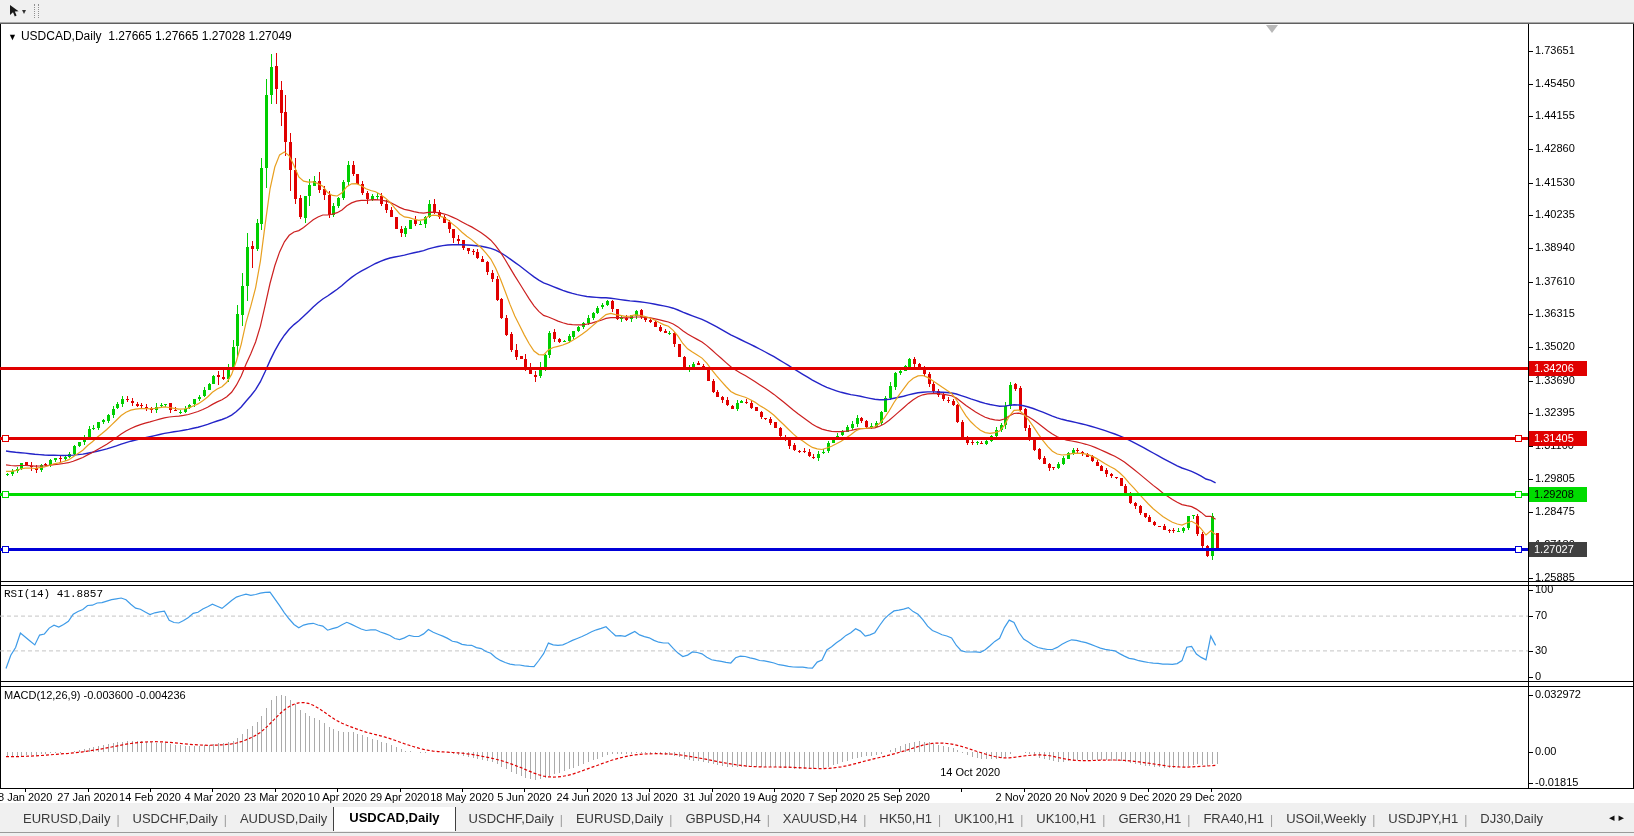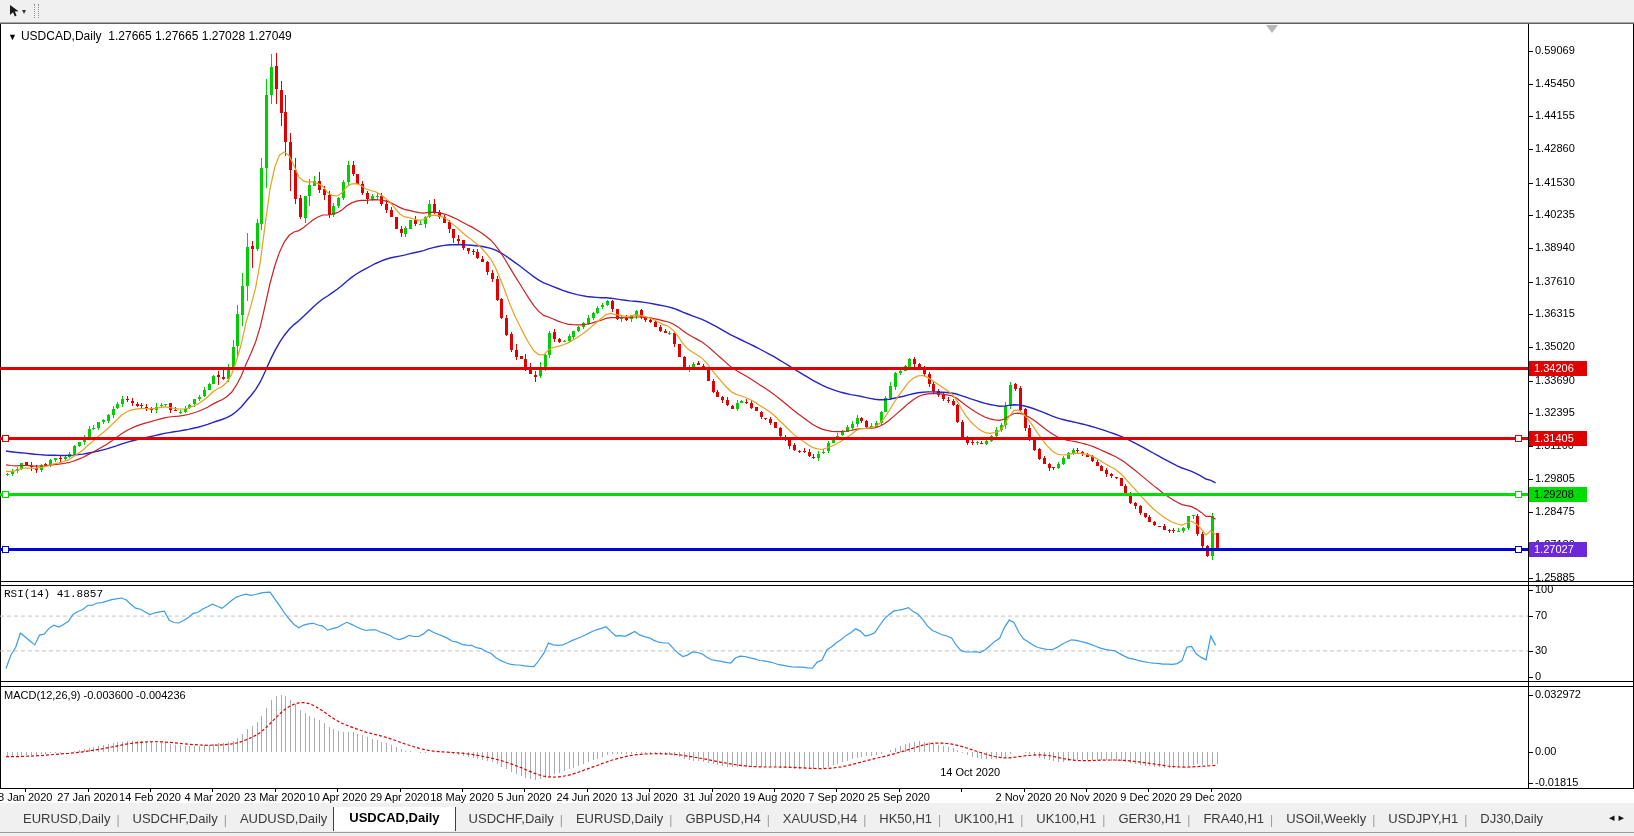--- a/index.html
+++ b/index.html
@@ -844,21 +844,21 @@
       <line x1="1193.1" y1="752" x2="1193.1" y2="764.5" stroke="#ABABAB" stroke-width="1"></line>
       <line x1="1197.8999999999999" y1="752" x2="1197.8999999999999" y2="764.4" stroke="#ABABAB" stroke-width="1"></line>
       <line x1="1202.7" y1="752" x2="1202.7" y2="764.9" stroke="#ABABAB" stroke-width="1"></line>
       <line x1="1207.5" y1="752" x2="1207.5" y2="765.8" stroke="#ABABAB" stroke-width="1"></line>
       <line x1="1212.3" y1="752" x2="1212.3" y2="764.0" stroke="#ABABAB" stroke-width="1"></line>
       <line x1="1217.1" y1="752" x2="1217.1" y2="764.3" stroke="#ABABAB" stroke-width="1"></line>
       <path d="M6.0,756.7L10.8,756.7L15.6,756.7L20.4,756.5L25.2,756.3L30.0,756.1L34.8,755.9L39.6,755.6L44.4,755.3L49.2,754.9L54.0,754.5L58.8,754.1L63.6,753.7L68.4,753.4L73.2,752.9L78.0,752.4L82.8,751.8L87.6,751.1L92.4,750.4L97.2,749.6L102.0,748.8L106.8,747.9L111.6,747.0L116.4,746.1L121.2,745.1L126.0,744.2L130.8,743.5L135.6,742.8L140.4,742.3L145.2,742.0L150.0,741.8L154.8,741.7L159.6,741.8L164.4,742.0L169.2,742.4L174.0,742.8L178.8,743.3L183.6,743.8L188.4,744.2L193.2,744.6L198.0,744.9L202.8,745.1L207.6,745.3L212.4,745.2L217.2,745.1L222.0,744.8L226.8,744.4L231.6,743.9L236.4,743.0L241.2,741.7L246.0,739.9L250.8,737.8L255.6,735.4L260.4,732.4L265.2,728.4L270.0,723.7L274.8,718.8L279.6,714.0L284.4,709.8L289.2,706.5L294.0,704.2L298.8,702.8L303.6,702.5L308.4,703.4L313.2,705.3L318.0,708.0L322.8,711.1L327.6,714.5L332.4,717.8L337.2,720.8L342.0,723.2L346.8,725.3L351.6,727.1L356.4,728.9L361.2,730.5L366.0,732.1L370.8,733.4L375.6,734.6L380.4,735.8L385.2,737.1L390.0,738.6L394.8,740.3L399.6,742.0L404.4,743.7L409.2,745.3L414.0,746.8L418.8,748.2L423.6,749.4L428.4,750.3L433.2,751.1L438.0,751.6L442.8,751.9L447.6,752.2L452.4,752.5L457.2,752.8L462.0,753.2L466.8,753.8L471.6,754.4L476.4,755.2L481.2,756.1L486.0,757.1L490.8,758.0L495.6,759.1L500.4,760.4L505.2,761.8L510.0,763.5L514.8,765.3L519.6,767.1L524.4,769.1L529.2,771.1L534.0,773.1L538.8,774.8L543.6,776.1L548.4,776.8L553.2,777.1L558.0,776.9L562.8,776.3L567.6,775.4L572.4,774.2L577.2,772.6L582.0,770.9L586.8,769.1L591.6,767.4L596.4,765.7L601.2,763.9L606.0,762.2L610.8,760.5L615.6,759.1L620.4,757.8L625.2,756.7L630.0,755.7L634.8,754.9L639.6,754.4L644.4,754.0L649.2,753.8L654.0,753.7L658.8,753.7L663.6,753.8L668.4,753.9L673.2,754.2L678.0,754.6L682.8,755.3L687.6,756.1L692.4,756.9L697.2,757.7L702.0,758.5L706.8,759.4L711.6,760.4L716.4,761.4L721.2,762.3L726.0,763.1L730.8,763.9L735.6,764.7L740.4,765.3L745.2,765.9L750.0,766.4L754.8,766.7L759.6,766.9L764.4,767.0L769.2,767.0L774.0,767.0L778.8,767.0L783.6,767.1L788.4,767.2L793.2,767.4L798.0,767.7L802.8,767.9L807.6,768.2L812.4,768.4L817.2,768.5L822.0,768.6L826.8,768.4L831.6,768.1L836.4,767.5L841.2,766.8L846.0,765.9L850.8,764.8L855.6,763.6L860.4,762.3L865.2,761.0L870.0,759.8L874.8,758.6L879.6,757.5L884.4,756.3L889.2,755.1L894.0,753.8L898.8,752.5L903.6,751.1L908.4,749.6L913.2,748.1L918.0,746.6L922.8,745.2L927.6,744.1L932.4,743.4L937.2,743.1L942.0,743.1L946.8,743.5L951.6,744.1L956.4,745.1L961.2,746.3L966.0,747.8L970.8,749.4L975.6,751.0L980.4,752.5L985.2,754.0L990.0,755.4L994.8,756.5L999.6,757.4L1004.4,757.9L1009.2,757.8L1014.0,757.3L1018.8,756.7L1023.6,756.0L1028.4,755.5L1033.2,755.1L1038.0,754.9L1042.8,755.0L1047.6,755.4L1052.4,756.2L1057.2,757.3L1062.0,758.3L1066.8,759.3L1071.6,760.0L1076.4,760.4L1081.2,760.7L1086.0,760.7L1090.8,760.6L1095.6,760.4L1100.4,760.2L1105.2,760.1L1110.0,760.0L1114.8,760.0L1119.6,760.2L1124.4,760.4L1129.2,760.8L1134.0,761.3L1138.8,761.9L1143.6,762.6L1148.4,763.2L1153.2,763.9L1158.0,764.6L1162.8,765.3L1167.6,766.0L1172.4,766.5L1177.2,766.8L1182.0,767.1L1186.8,767.1L1191.6,766.9L1196.4,766.6L1201.2,766.3L1206.0,766.1L1210.8,765.7L1215.6,765.3" fill="none" stroke="#E00000" stroke-width="1.2" stroke-dasharray="3 2" shape-rendering="auto"></path>
     </svg>
 
   <div id="dyn">
-      <div class="ax-label" style="top:44.0px;">0.59069</div>
+      <div class="ax-label" style="top:44.0px;">1.73651</div>
       <div class="ax-tick" style="top:51.0px;"></div>
       <div class="ax-label" style="top:76.7px;">1.45450</div>
       <div class="ax-tick" style="top:83.7px;"></div>
       <div class="ax-label" style="top:109.4px;">1.44155</div>
       <div class="ax-tick" style="top:116.4px;"></div>
       <div class="ax-label" style="top:142.1px;">1.42860</div>
       <div class="ax-tick" style="top:149.1px;"></div>
       <div class="ax-label" style="top:175.7px;">1.41530</div>
       <div class="ax-tick" style="top:182.7px;"></div>
       <div class="ax-label" style="top:208.4px;">1.40235</div>
@@ -945,21 +945,21 @@
       <div class="hmark" style="left:2px;top:435.4px;border:1px solid #E00000;"></div>
       <div class="hmark" style="left:1515px;top:435.4px;border:1px solid #E00000;"></div>
       <div class="badge" style="top:431.4px;background:#E00000;color:#ffffff;">1.31405</div>
       <div class="hline" style="top:492.9px;background:#00DC00;"></div>
       <div class="hmark" style="left:2px;top:490.9px;border:1px solid #00DC00;"></div>
       <div class="hmark" style="left:1515px;top:490.9px;border:1px solid #00DC00;"></div>
       <div class="badge" style="top:486.9px;background:#00DC00;color:#000000;">1.29208</div>
       <div class="hline" style="top:548.0px;background:#0000D8;"></div>
       <div class="hmark" style="left:2px;top:546.0px;border:1px solid #0000D8;"></div>
       <div class="hmark" style="left:1515px;top:546.0px;border:1px solid #0000D8;"></div>
-      <div class="badge" style="top:542.0px;background:#6d28d9;color:#ffffff;">1.27027</div>
+      <div class="badge" style="top:542.0px;background:#404040;color:#ffffff;">1.27027</div>
     </div>
 
   <div id="tabbar">
     <div id="tabs">
         <div class="tab">EURUSD,Daily</div>
         <span class="tab-sep">|</span>
         <div class="tab">USDCHF,Daily</div>
         <span class="tab-sep">|</span>
         <div class="tab">AUDUSD,Daily</div>
         <div class="tab active">USDCAD,Daily</div>

